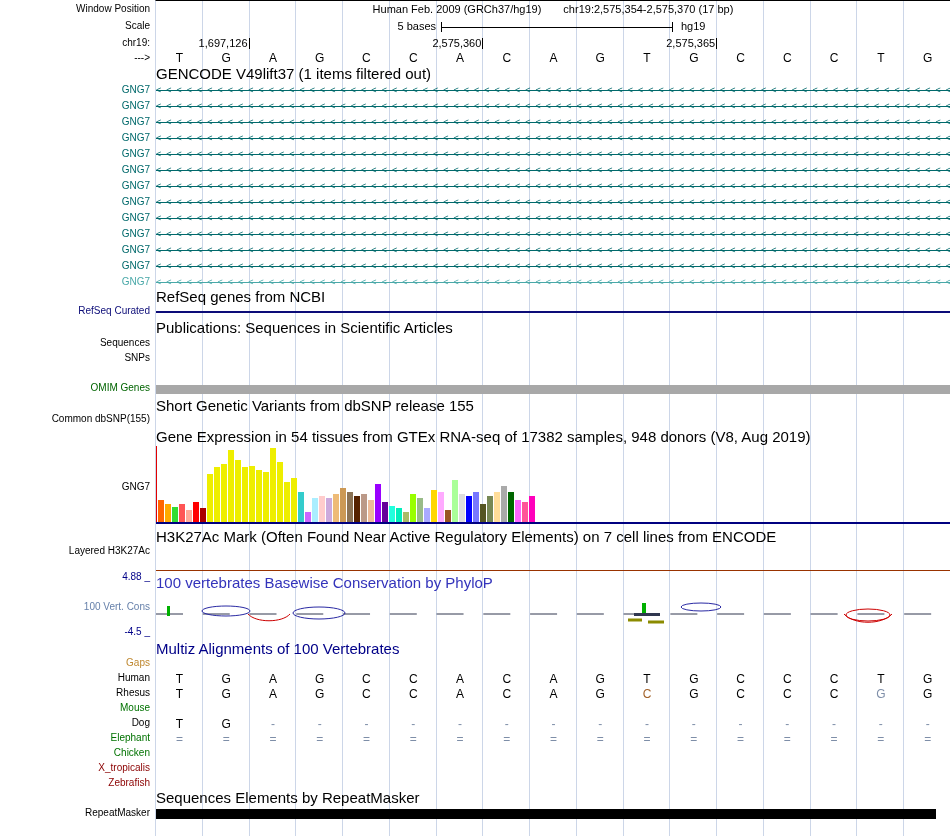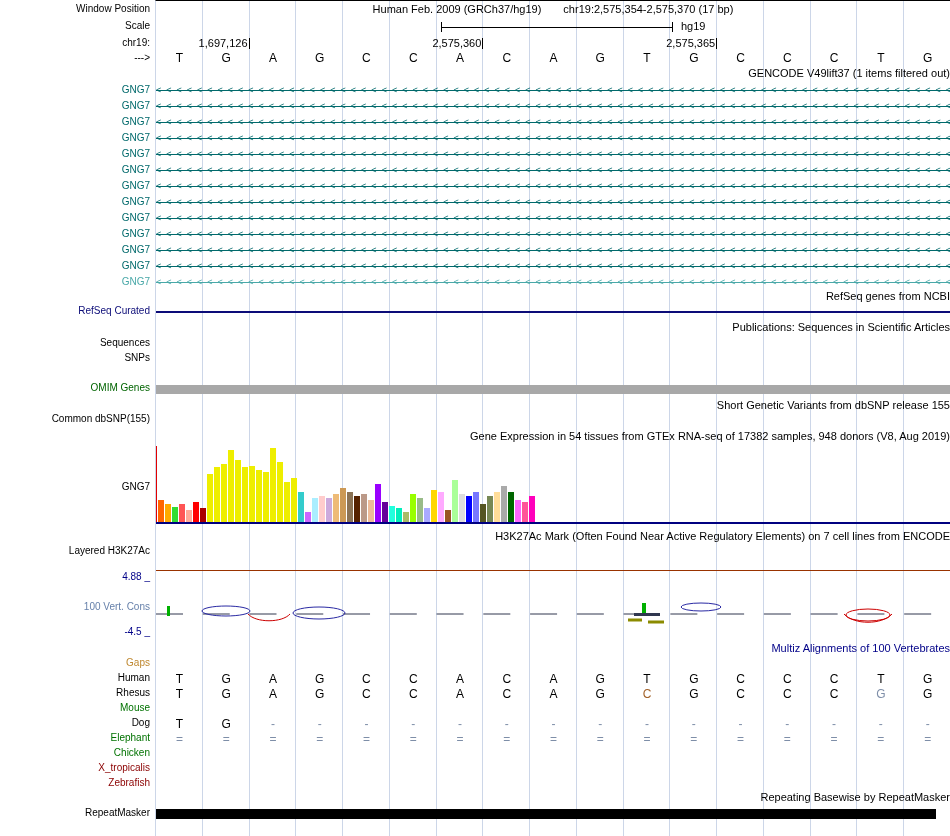--- a/index.html
+++ b/index.html
@@ -1,21 +1,21 @@
 <!DOCTYPE html>
 <html><head>
 <meta charset="utf-8">
 <style>
   *{margin:0;padding:0;box-sizing:border-box}
   body{background:#fff}
   #screen{position:relative;width:950px;height:836px;background:#fff;font-family:"Liberation Sans",sans-serif;overflow:hidden;color:#000}
   #main{position:absolute;left:155px;top:0;width:795px;height:836px;border-top:1px solid #000;border-left:1px solid #CCD6E8;
         background:repeating-linear-gradient(90deg,transparent 0px,transparent 45.76px,#CCD6E8 45.76px,#CCD6E8 46.76px)}
   .lbl{position:absolute;right:800px;font-size:10px;line-height:13px;white-space:nowrap;text-align:right}
-  .title{position:absolute;left:0;width:100%;text-align:right;font-size:11px;line-height:13px}
+  .title{position:absolute;left:0;width:100%;text-align:left;font-size:15px;line-height:13px}
   .green{color:#006400}.blue{color:#3333BB}.navy{color:#000088}.slate{color:#6680AA}.refblue{color:#0C0C78}
   #hdr{position:absolute;top:2px;left:0;width:100%;display:flex;justify-content:center;gap:22px;font-size:11px}
   #scale-row{position:absolute;top:19px;left:0;width:100%;height:14px;font-size:11px}
   #scale-text{position:absolute;left:0;width:280px;text-align:right;top:0}
   #scale-bar{position:absolute;left:285px;top:2px;width:232px;height:10px;border-left:1px solid #000;border-right:1px solid #000;
              background:linear-gradient(#000,#000) center/100% 1px no-repeat}
   #scale-hg19{position:absolute;left:525px;top:0}
   #ruler{position:absolute;top:35px;left:0;width:100%;height:14px}
   .rtick{position:absolute;top:1px;width:100px;display:flex;justify-content:flex-end;align-items:center;font-size:11px}
   .tickbar{display:inline-block;width:1px;height:11px;background:#000;margin-left:1px}
@@ -57,20 +57,21 @@
   <div class="lbl" style="top:806px">RepeatMasker</div>
 
   <div id="main">
 
     <div id="hdr">
       <span>Human Feb. 2009 (GRCh37/hg19)</span>
       <span>chr19:2,575,354-2,575,370 (17 bp)</span>
     </div>
 
     <div id="scale-row">
+      <span id="scale-text">5 bases</span>
       <div id="scale-bar"></div>
       <span id="scale-hg19">hg19</span>
     </div>
 
     <div id="ruler">
         <div class="rtick" style="left: -6.47059px;">
           <span>1,697,126</span>
           <i class="tickbar"></i>
         </div>
         <div class="rtick" style="left: 227.353px;">
@@ -102,22 +103,23 @@
         <span class="cell" style="color: rgb(0, 0, 0);">T</span>
         <span class="cell" style="color: rgb(0, 0, 0);">G</span>
       </div>
 
     <div class="title" style="top:66px">GENCODE V49lift37 (1 items filtered out)</div>
     <div class="title" style="top:320px">Publications: Sequences in Scientific Articles</div>
     <div class="title" style="top:289px">RefSeq genes from NCBI</div>
     <div class="title" style="top:398px">Short Genetic Variants from dbSNP release 155</div>
     <div class="title" style="top:429px">Gene Expression in 54 tissues from GTEx RNA-seq of 17382 samples, 948 donors (V8, Aug 2019)</div>
     <div class="title" style="top:529px">H3K27Ac Mark (Often Found Near Active Regulatory Elements) on 7 cell lines from ENCODE</div>
+    <div class="title blue" style="top:575px">100 vertebrates Basewise Conservation by PhyloP</div>
     <div class="title navy" style="top:641px">Multiz Alignments of 100 Vertebrates</div>
-    <div class="title" style="top:790px">Repeating Basewise by RepeatMasker</div>
+    <div class="title" style="top:790px">Sequences Elements by RepeatMasker</div>
 
     <div id="refseq-line" style="background: rgb(12, 12, 120);"></div>
     <div id="omim-bar" style="background: rgb(168, 168, 168);"></div>
 
     <div id="gtex-chart">
       <div id="gtex-redline" style="background: rgb(225, 0, 0);"></div>
       <div id="gtex-bars">
           <div class="gtex-bar" style="height: 22px; background: rgb(255, 102, 0);"></div>
           <div class="gtex-bar" style="height: 18px; background: rgb(255, 170, 0);"></div>
           <div class="gtex-bar" style="height: 15px; background: rgb(51, 221, 51);"></div>

